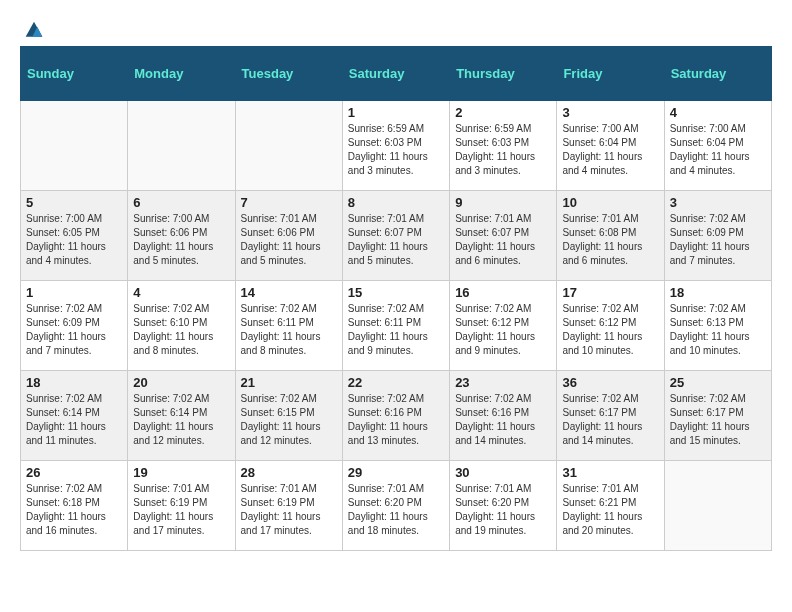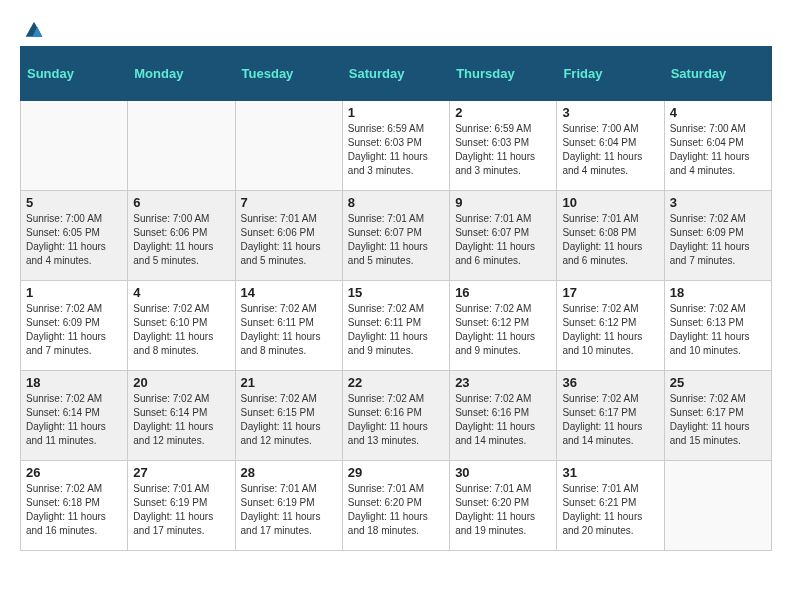--- a/index.html
+++ b/index.html
@@ -315,21 +315,21 @@
       </tr>
       <tr>
         <td>
           <span class="day-number">26</span>
           <div class="day-info" style="white-space: pre-line;">Sunrise: 7:02 AM
 Sunset: 6:18 PM
 Daylight: 11 hours
 and 16 minutes.</div>
         </td>
         <td>
-          <span class="day-number">27</span>
+          <span class="day-number">19</span>
           <div class="day-info" style="white-space: pre-line;">Sunrise: 7:01 AM
 Sunset: 6:19 PM
 Daylight: 11 hours
 and 17 minutes.</div>
         </td>
         <td>
           <span class="day-number">28</span>
           <div class="day-info" style="white-space: pre-line;">Sunrise: 7:01 AM
 Sunset: 6:19 PM
 Daylight: 11 hours

